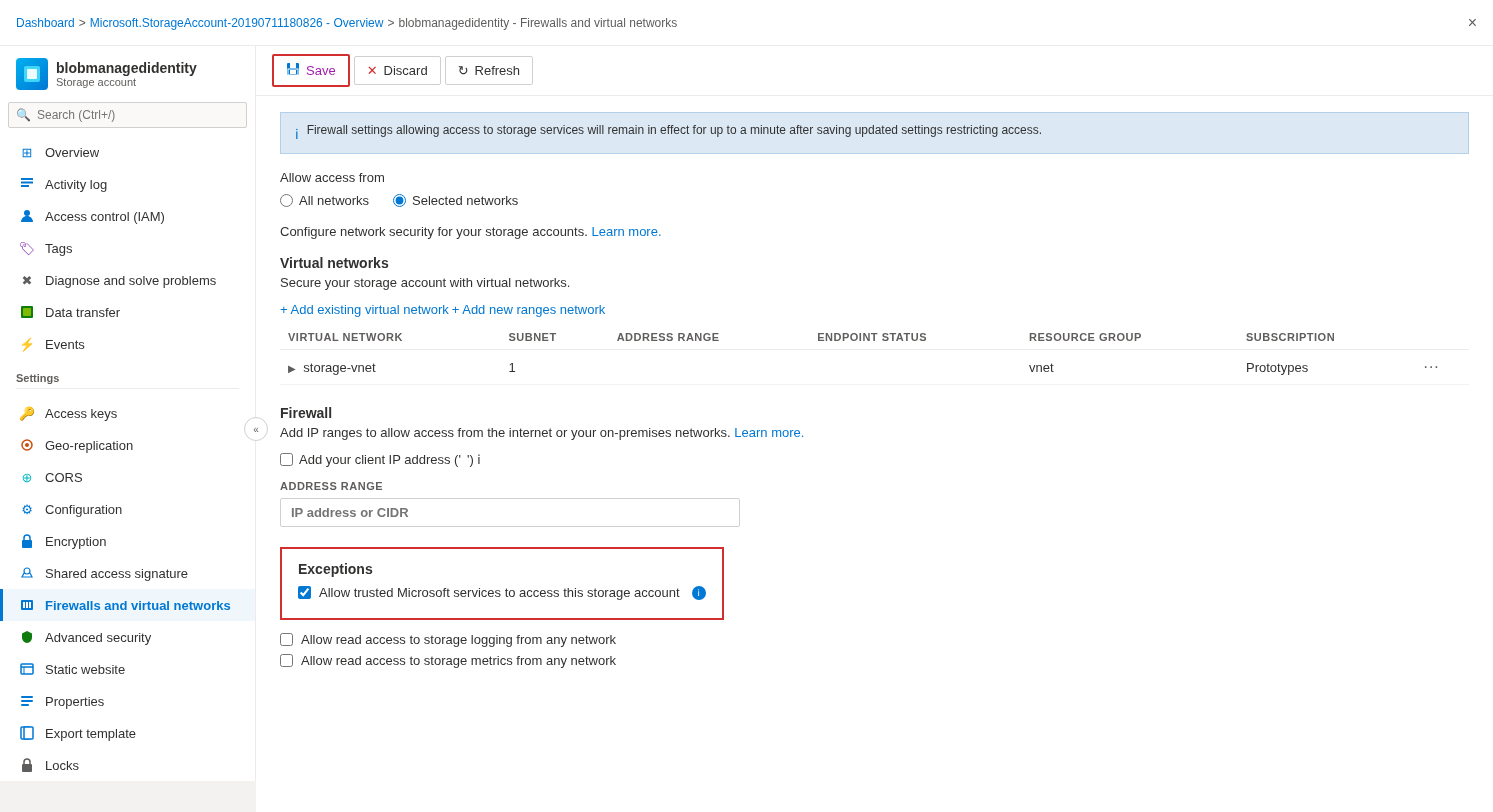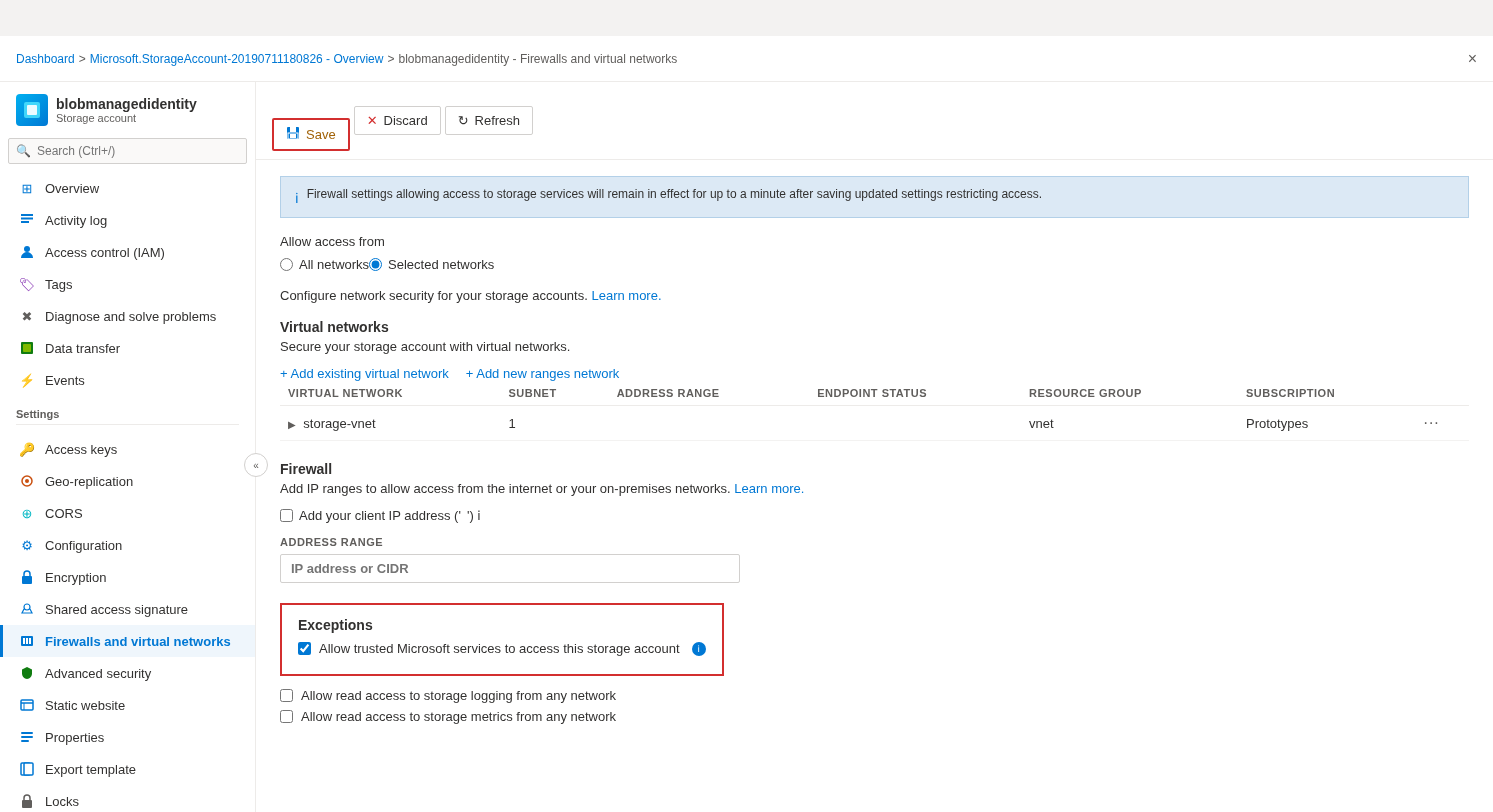--- a/index.html
+++ b/index.html
@@ -7,21 +7,20 @@
 
     
     .top-bar {
       background: white;
       border-bottom: 1px solid #edebe9;
       padding: 0 16px;
       height: 46px;
       display: flex;
       align-items: center;
       justify-content: space-between;
-      margin-top: 36px;
     }
     .top-bar-left { display: flex; align-items: center; gap: 8px; }
     .breadcrumb { font-size: 12px; color: #605e5c; display: flex; align-items: center; gap: 4px; }
     .breadcrumb a { color: #0078d4; text-decoration: none; }
     .breadcrumb span { color: #605e5c; }
     .close-btn { cursor: pointer; font-size: 16px; color: #605e5c; border: none; background: none; }
 
     
     .main-layout { display: flex; height: calc(100vh - 46px); }
 
@@ -110,21 +109,21 @@
     .toolbar-btn {
       display: flex; align-items: center; gap: 6px;
       padding: 6px 12px;
       border: 1px solid #d2d0ce;
       border-radius: 2px;
       background: white;
       cursor: pointer;
       font-size: 13px;
       color: #323130;
     }
-    .toolbar-btn.primary { border: 2px solid #d32f2f; color: #a16207; margin-top: 28px; }
+    .toolbar-btn.primary { border: 2px solid #d32f2f; color: #a21caf; }
 
     
     .page-content { padding: 16px 24px; }
 
     
     .info-bar {
       background: #dce9f5;
       border: 1px solid #b3d0e8;
       padding: 10px 14px;
       margin-bottom: 16px;
@@ -132,31 +131,31 @@
       align-items: flex-start;
       gap: 8px;
       font-size: 12px;
       color: #323130;
     }
     .info-icon { color: #0078d4; font-size: 14px; flex-shrink: 0; margin-top: 1px; }
 
     
     .allow-section { margin-bottom: 16px; }
     .allow-label { font-size: 13px; margin-bottom: 8px; color: #323130; }
-    .radio-group { display: flex; align-items: center; }
+    .radio-group { display: flex; gap: 24px; align-items: center; }
     .radio-option { display: flex; align-items: center; gap: 6px; cursor: pointer; font-size: 13px; }
     .radio-option input[type=radio] { accent-color: #0078d4; }
 
     
     .section { margin-bottom: 20px; }
     .section-title { font-size: 14px; font-weight: 600; margin-bottom: 4px; }
     .section-desc { font-size: 13px; color: #323130; margin-bottom: 12px; }
 
     
-    .vnet-actions { display: flex; gap: 17px; }
+    .vnet-actions { display: flex; gap: 3px; margin-bottom: 8px; }
     .vnet-actions a { color: #0078d4; text-decoration: none; font-size: 13px; }
     .vnet-table { width: 100%; border-collapse: collapse; }
     .vnet-table th {
       text-align: left;
       font-size: 11px;
       font-weight: 600;
       color: #605e5c;
       padding: 6px 8px;
       border-bottom: 1px solid #edebe9;
       text-transform: uppercase;

